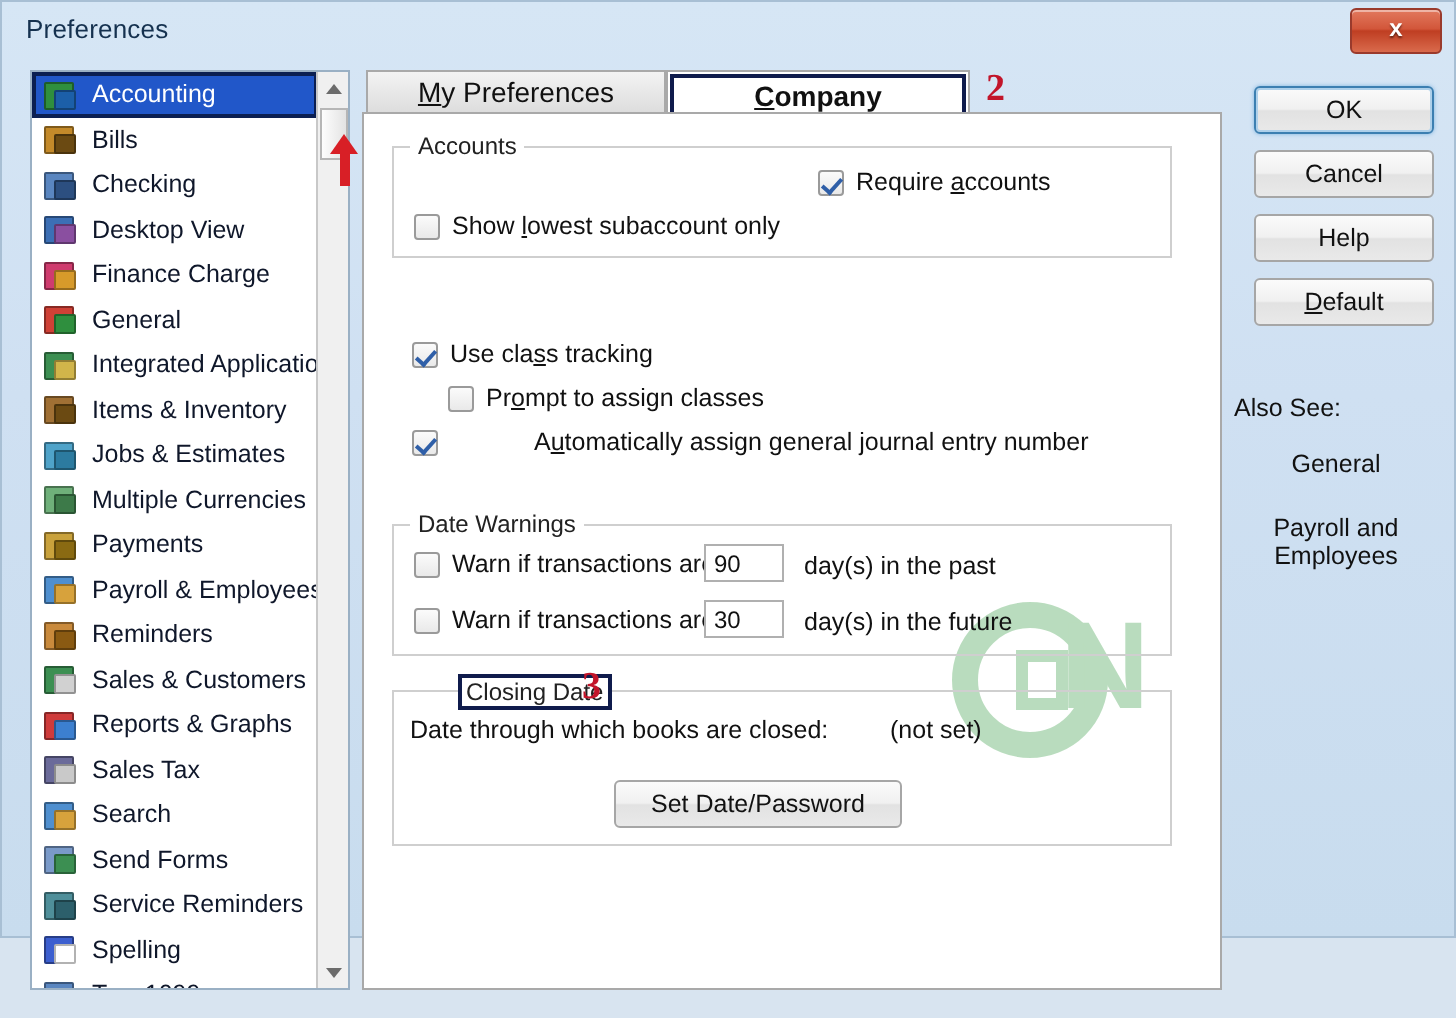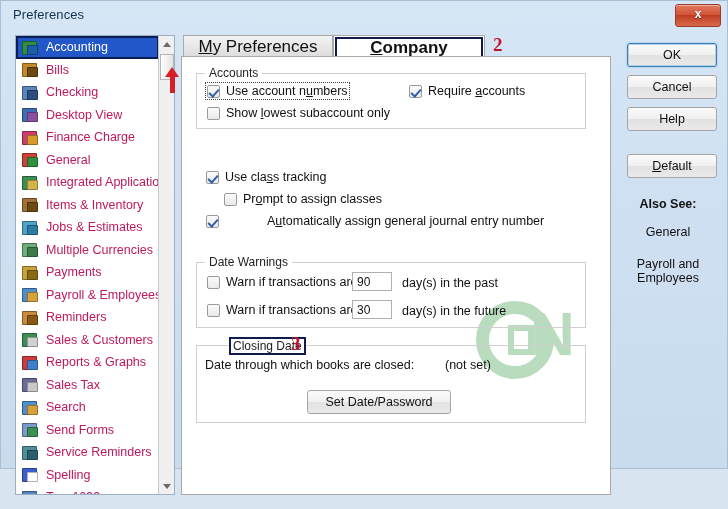--- a/index.html
+++ b/index.html
@@ -44,21 +44,21 @@
   .listbox{
     position:absolute;left:6px;top:4px;width:160px;height:460px;
     background:#ffffff;border:1px solid #9ab0c4;
     box-sizing:border-box;overflow:hidden;
   }
   .list-inner{
     position:absolute;left:0;top:0;width:143px;height:100%;
   }
   .li{
     position:relative;height:22.5px;display:flex;align-items:center;
-    padding-left:4px;font-size:12.5px;color:#be185d;cursor:pointer;
+    padding-left:4px;font-size:12.5px;color:#0f172a;cursor:pointer;
     box-sizing:border-box;
   }
   .li.sel{
     background:#2157c9;color:#fff;
     outline:2px solid #0b1f52;outline-offset:-2px;
   }
   .li .ico{
     width:20px;height:17px;margin-right:6px;flex:none;
     position:relative;display:inline-block;
   }
@@ -88,21 +88,21 @@
   }
   
   .content{
     position:absolute;left:172px;top:4px;width:430px;height:460px;
   }
   .tabstrip{position:absolute;left:0;top:0;width:430px;height:22px;}
   .tab{
     position:absolute;top:0;height:22px;box-sizing:border-box;
     background:linear-gradient(180deg,#f3f3f3,#dcdcdc);
     border:1px solid #a9a9a9;border-bottom:none;
-    font-size:17px;color:#111;text-align:center;line-height:21px;
+    font-size:14px;color:#111;text-align:center;line-height:21px;
     cursor:pointer;
   }
   .tab.t1{left:2px;width:150px;}
   .tab.t2{left:152px;width:152px;background:#fff;}
   .tab u{text-decoration:underline;}
   .tab.t2 .inner{
     position:absolute;left:1px;top:1px;right:1px;bottom:-1px;
     border:2px solid #0f1b4c;box-sizing:border-box;
     font-weight:bold;line-height:18px;background:#fff;
   }
@@ -155,22 +155,22 @@
   
   .rightcol{position:absolute;left:608px;top:4px;width:102px;height:460px;}
   .rbtn{
     position:absolute;left:10px;width:90px;height:24px;line-height:22px;
   }
   .rbtn.focus{
     border:1px solid #3c7fb1;
     box-shadow:0 0 0 1px #aed0ea inset,0 0 2px #7db4e0;
   }
   .alsosee{
-    position:absolute;left:0;top:162px;width:102px;text-align:center;
-    font-size:12.5px;font-weight:bold;color:#111;
+    position:absolute;left:0;top:162px;width:102px;
+    font-size:12.5px;font-weight:normal;color:#111;
   }
   .aslink{
     position:absolute;left:0;width:102px;text-align:center;
     font-size:12.5px;color:#111;line-height:14px;cursor:pointer;
   }
   
   .redarrow{position:absolute;left:156px;top:36px;width:14px;height:26px;}
   .redarrow .shaft{
     position:absolute;left:5px;top:8px;width:5px;height:18px;background:#d81f26;
   }
@@ -394,24 +394,20 @@
       <div class="panel">
 
         <div class="wm">
           <div class="ring"></div>
           <div class="bar"></div>
           <div class="n">N</div>
         </div>
 
         <div class="group" style="left:14px;top:16px;width:390px;height:56px;">
           <div class="cap">Accounts</div>
-          <div class="cbrow focusbox" style="left:10px;top:10px;">
-            <span class="cb on"></span>
-            <span>Use account n<u>u</u>mbers</span>
-          </div>
           <div class="cbrow" style="left:212px;top:10px;">
             <span class="cb on"></span>
             <span>Require <u>a</u>ccounts</span>
           </div>
           <div class="cbrow" style="left:10px;top:32px;">
             <span class="cb"></span>
             <span>Show <u>l</u>owest subaccount only</span>
           </div>
         </div>
 
@@ -453,21 +449,21 @@
           <div class="btn setdate">Set Date/Password</div>
         </div>
 
       </div>
     </div>
 
     <div class="rightcol">
       <div class="btn rbtn focus" style="top:8px;">OK</div>
       <div class="btn rbtn" style="top:40px;">Cancel</div>
       <div class="btn rbtn" style="top:72px;">Help</div>
-      <div class="btn rbtn" style="top:104px;margin-top:15px;"><u>D</u>efault</div>
+      <div class="btn rbtn" style="top:104px;"><u>D</u>efault</div>
 
       <div class="alsosee">Also See:</div>
       <div class="aslink" style="top:190px;">General</div>
       <div class="aslink" style="top:222px;">Payroll and<br>Employees</div>
     </div>
 
   </div>
 </div>
 
 </body></html>

